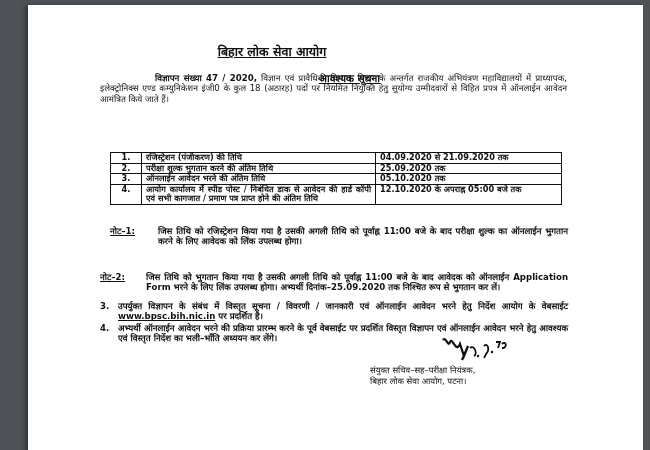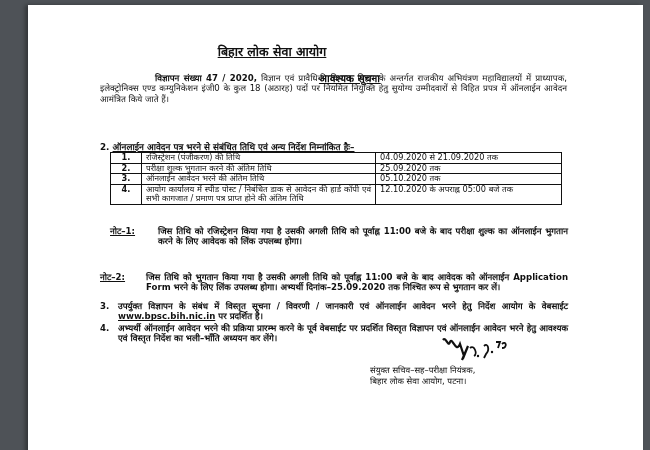--- a/index.html
+++ b/index.html
@@ -37,21 +37,21 @@
     .b { font-weight: bold; }
     .sec2 {
       left: 72px; top: 136px; font-size: 8.8px; font-weight: bold;
     }
     .sec2 .u { text-decoration: underline; }
     table.sched {
       position: absolute; left: 82px; top: 147px; width: 452px;
       border-collapse: collapse; font-size: 8.2px; line-height: 9.6px;
     }
     table.sched td {
-      border: 1.3px solid #111; padding: 0 4px; vertical-align: top;
+      border: 1.3px solid #111; padding: 0 4px; vertical-align: top; font-weight: bold;
     }
     table.sched td.num { width: 22px; text-align: center; font-weight: bold; }
     table.sched td.desc { width: 225px; }
     .note {
       position: absolute; font-size: 8.6px; line-height: 10.4px;
     }
     .note .lbl { position: absolute; left: 0; top: 0; text-decoration: underline; font-weight: bold; }
     .note .txt { position: absolute; text-align: justify; white-space: normal; }
     .item {
       position: absolute; font-size: 8.6px; line-height: 10.4px;
@@ -73,24 +73,20 @@
 
 <div class="page">
 
   <div class="abs hdr-title">बिहार लोक सेवा आयोग</div>
   <div class="abs hdr-notice">आवश्यक सूचना</div>
 
   <div class="para">
     <span class="indent"></span><span class="b">विज्ञापन संख्या 47 / 2020,</span><span> विज्ञान एवं प्रावैधिकी विभाग, बिहार के अन्तर्गत राजकीय अभियंत्रण महाविद्यालयों में प्राध्यापक, इलेक्ट्रोनिक्स एण्ड कम्युनिकेशन इंजी0 के कुल 18 (अठारह) पदों पर नियमित नियुक्ति हेतु सुयोग्य उम्मीदवारों से विहित प्रपत्र में ऑनलाईन आवेदन आमंत्रित किये जाते हैं।</span>
   </div>
 
-  <div class="abs sec2">
-    <span>2.</span>
-    <span class="u">ऑनलाईन आवेदन पत्र भरने से संबंधित तिथि एवं अन्य निर्देश निम्नांकित हैः–</span>
-  </div>
 
   <table class="sched">
     <tbody>
         <tr>
       <td class="num">1.</td>
       <td class="desc">रजिस्ट्रेशन (पंजीकरण) की तिथि</td>
       <td>04.09.2020 से 21.09.2020 तक</td>
     </tr>
     <tr>
       <td class="num">2.</td>

